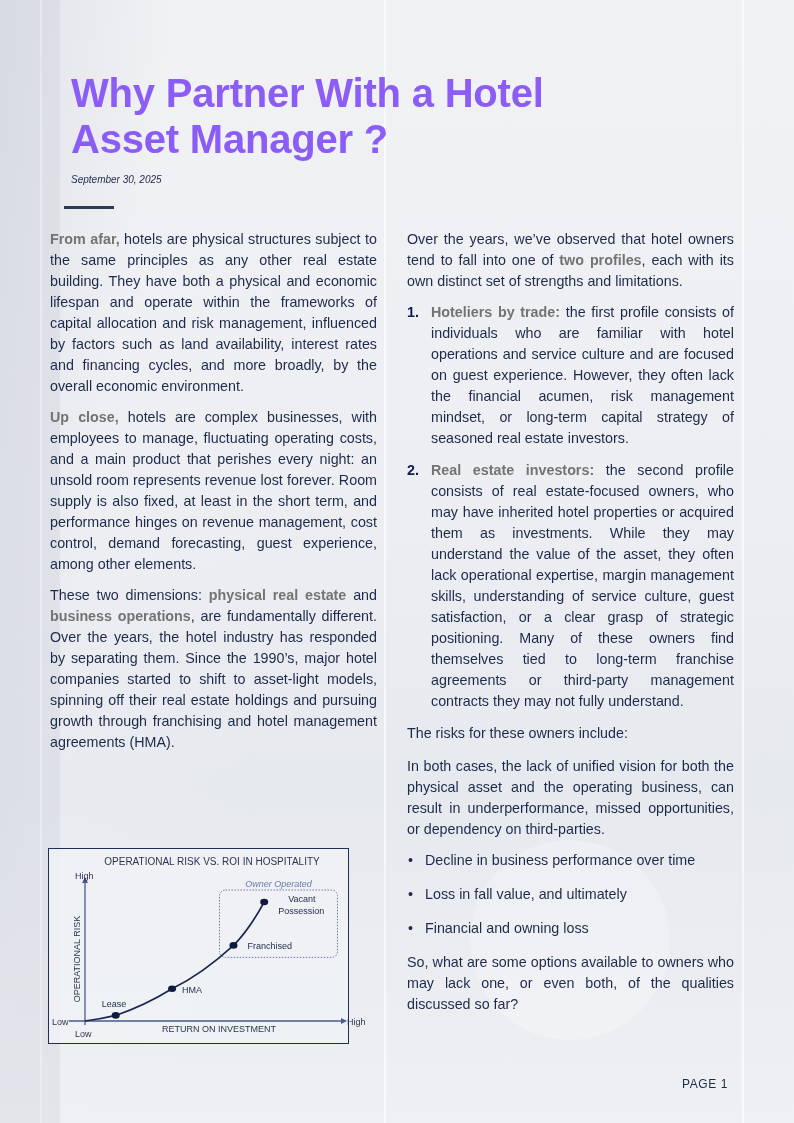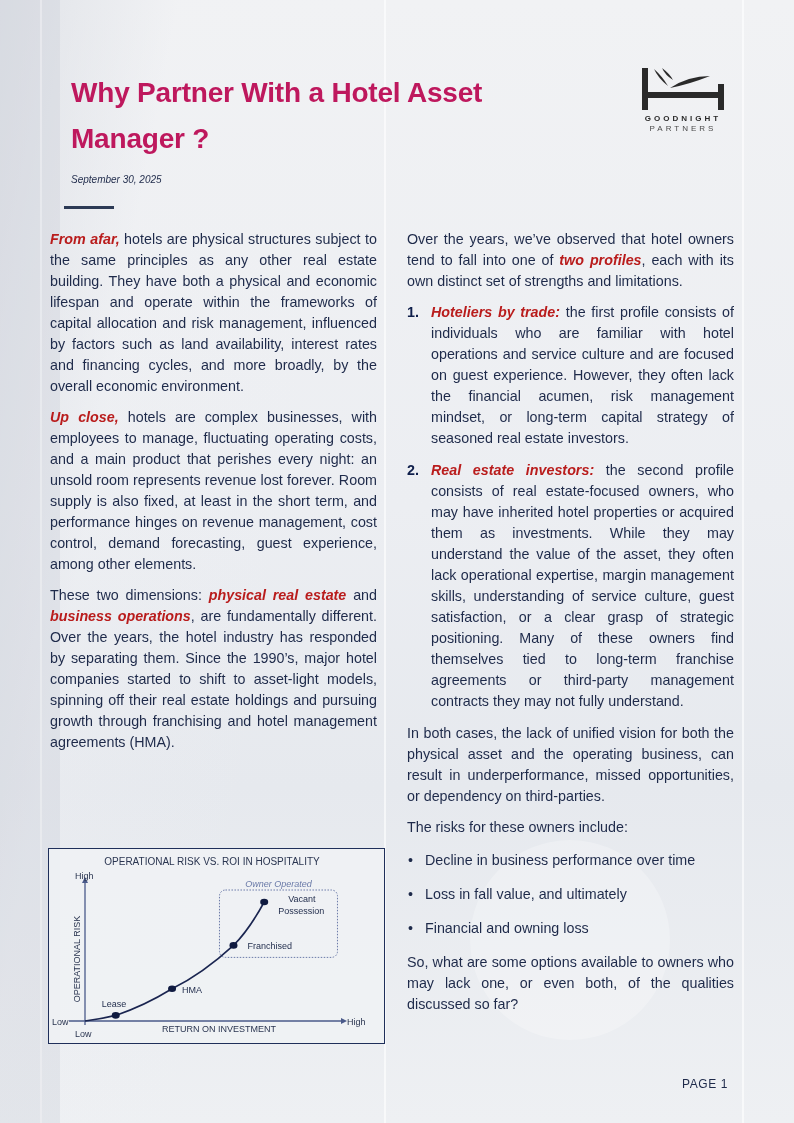--- a/index.html
+++ b/index.html
@@ -16,22 +16,22 @@
         linear-gradient(100deg, rgba(210,214,222,0.55) 0%, rgba(240,241,244,0.2) 18%, rgba(255,255,255,0) 40%),
         linear-gradient(180deg, #f1f2f4 0%, #eceef2 45%, #e6e9ee 70%, #eef0f3 100%);
       z-index: 0;
     }
     .bg .col { position: absolute; top: 0; bottom: 0; width: 2px; background: rgba(255,255,255,0.6); }
     .bg .shade { position: absolute; background: rgba(190,196,208,0.25); }
     .page { position: absolute; inset: 0; z-index: 1; }
 
     .title {
       position: absolute; left: 71px; top: 70px; width: 520px;
-      font-size: 28px; line-height: 46px; font-weight: 700;
-      color: #be185d; letter-spacing: -0.2px;
+      font-size: 40px; line-height: 46px; font-weight: 700;
+      color: #8b5cf6; letter-spacing: -0.2px;
     }
     .date {
       position: absolute; left: 71px; top: 174px;
       font-size: 10px; font-style: italic; color: #1e2a4a;
     }
     .rule {
       position: absolute; left: 64px; top: 206px; width: 50px; height: 3px;
       background: #2c3a55;
     }
 
@@ -41,31 +41,31 @@
       position: absolute; left: 0; width: 94px; text-align: center;
       font-size: 8px; letter-spacing: 3px; color: #2a2a2a;
     }
     .logo .l1 { top: 48px; font-weight: 700; }
     .logo .l2 { top: 58px; color: #4a4a4a; }
 
     .col-left { position: absolute; left: 50px; top: 229px; width: 327px; }
     .col-right { position: absolute; left: 407px; top: 229px; width: 327px; }
     p, li { font-size: 14.3px; line-height: 21px; text-align: justify; color: #1e2a4a; }
     p { margin-bottom: 10px; }
-    b { font-weight: 700; color: #b91c1c; font-style: italic; }
+    b { font-weight: 700; color: #737373; }
 
     ol { list-style: none; margin-bottom: 10px; }
     ol li { position: relative; padding-left: 24px; margin-bottom: 11px; }
     ol li .num { position: absolute; left: 0; top: 0; font-weight: 700; color: #0f1f4b; }
     ul { list-style: none; margin: 0 0 10px 0; }
     ul li { position: relative; padding-left: 18px; margin-bottom: 13px; text-align: left; }
     ul li .dot { position: absolute; left: 1px; top: 0; }
 
     .chart-box {
-      position: absolute; left: 48px; top: 848px; width: 337px; height: 196px;
+      position: absolute; left: 48px; top: 848px; width: 301px; height: 196px;
       border: 1.5px solid #1f2f5a; background: rgba(240,242,245,0.85);
     }
     .chart-box svg { position: absolute; left: 0; top: 0; }
 
     .page-num {
       position: absolute; left: 682px; top: 1077px;
       font-size: 12px; letter-spacing: 0.6px; color: #1e2a4a;
     }
   </style>
 </head>
@@ -78,32 +78,20 @@
   <div class="shade" style="left:0;top:0;width:60px;height:1123px;"></div>
   <div class="shade" style="left:470px;top:840px;width:200px;height:200px;border-radius:100px;background:rgba(255,255,255,0.25)"></div>
 </div>
 
 <div class="page">
 
   <h1 class="title">Why Partner With a Hotel Asset Manager ?</h1>
   <div class="date">September 30, 2025</div>
   <div class="rule"></div>
 
-  <div class="logo">
-    <svg width="86" height="46" viewBox="0 0 86 46">
-      <rect x="2" y="2" width="6" height="42" fill="#2a2a2a"></rect>
-      <rect x="2" y="26" width="82" height="6" fill="#2a2a2a"></rect>
-      <rect x="78" y="18" width="6" height="26" fill="#2a2a2a"></rect>
-      <path d="M14 3 Q 22 10 28 20 Q 18 12 14 3 Z" fill="#2a2a2a"></path>
-      <path d="M22 2 Q 30 8 33 14 Q 25 9 22 2 Z" fill="#2a2a2a"></path>
-      <path d="M30 22 Q 48 10 70 10 Q 50 18 30 22 Z" fill="#2a2a2a"></path>
-    </svg>
-    <div class="l1">GOODNIGHT</div>
-    <div class="l2">PARTNERS</div>
-  </div>
 
   <div class="col-left">
     <p><b>From afar,</b><span> hotels are physical structures subject to the same principles as any other real estate building. They have both a physical and economic lifespan and operate within the frameworks of capital allocation and risk management, influenced by factors such as land availability, interest rates and financing cycles, and more broadly, by the overall economic environment.</span></p>
     <p><b>Up close,</b><span> hotels are complex businesses, with employees to manage, fluctuating operating costs, and a main product that perishes every night: an unsold room represents revenue lost forever. Room supply is also fixed, at least in the short term, and performance hinges on revenue management, cost control, demand forecasting, guest experience, among other elements.</span></p>
     <p><span>These two dimensions: </span><b>physical real estate</b><span> and </span><b>business operations</b><span>, are fundamentally different. Over the years, the hotel industry has responded by separating them. Since the 1990’s, major hotel companies started to shift to asset-light models, spinning off their real estate holdings and pursuing growth through franchising and hotel management agreements (HMA).</span></p>
   </div>
 
   <div class="chart-box">
     <svg id="chart-svg" width="327" height="193" viewBox="0 0 327 193">
       <text id="c-title" x="163" y="16" text-anchor="middle" font-family="Liberation Sans, sans-serif" font-size="10" fill="#2a3550">OPERATIONAL RISK VS. ROI IN HOSPITALITY</text>
@@ -139,22 +127,22 @@
     <ol>
       <li>
         <span class="num">1.</span>
         <b>Hoteliers by trade:</b><span> the first profile consists of individuals who are familiar with hotel operations and service culture and are focused on guest experience. However, they often lack the financial acumen, risk management mindset, or long-term capital strategy of seasoned real estate investors.</span>
       </li>
       <li>
         <span class="num">2.</span>
         <b>Real estate investors:</b><span> the second profile consists of real estate-focused owners, who may have inherited hotel properties or acquired them as investments. While they may understand the value of the asset, they often lack operational expertise, margin management skills, understanding of service culture, guest satisfaction, or a clear grasp of strategic positioning. Many of these owners find themselves tied to long-term franchise agreements or third-party management contracts they may not fully understand.</span>
       </li>
     </ol>
+    <p style="margin-bottom:12px">The risks for these owners include:</p>
     <p>In both cases, the lack of unified vision for both the physical asset and the operating business, can result in underperformance, missed opportunities, or dependency on third-parties.</p>
-    <p style="margin-bottom:12px">The risks for these owners include:</p>
     <ul>
       <li><span class="dot">•</span><span>Decline in business performance over time</span></li>
       <li><span class="dot">•</span><span>Loss in fall value, and ultimately</span></li>
       <li><span class="dot">•</span><span>Financial and owning loss</span></li>
     </ul>
     <p>So, what are some options available to owners who may lack one, or even both, of the qualities discussed so far?</p>
   </div>
 
   <div class="page-num">PAGE 1</div>
 </div>

